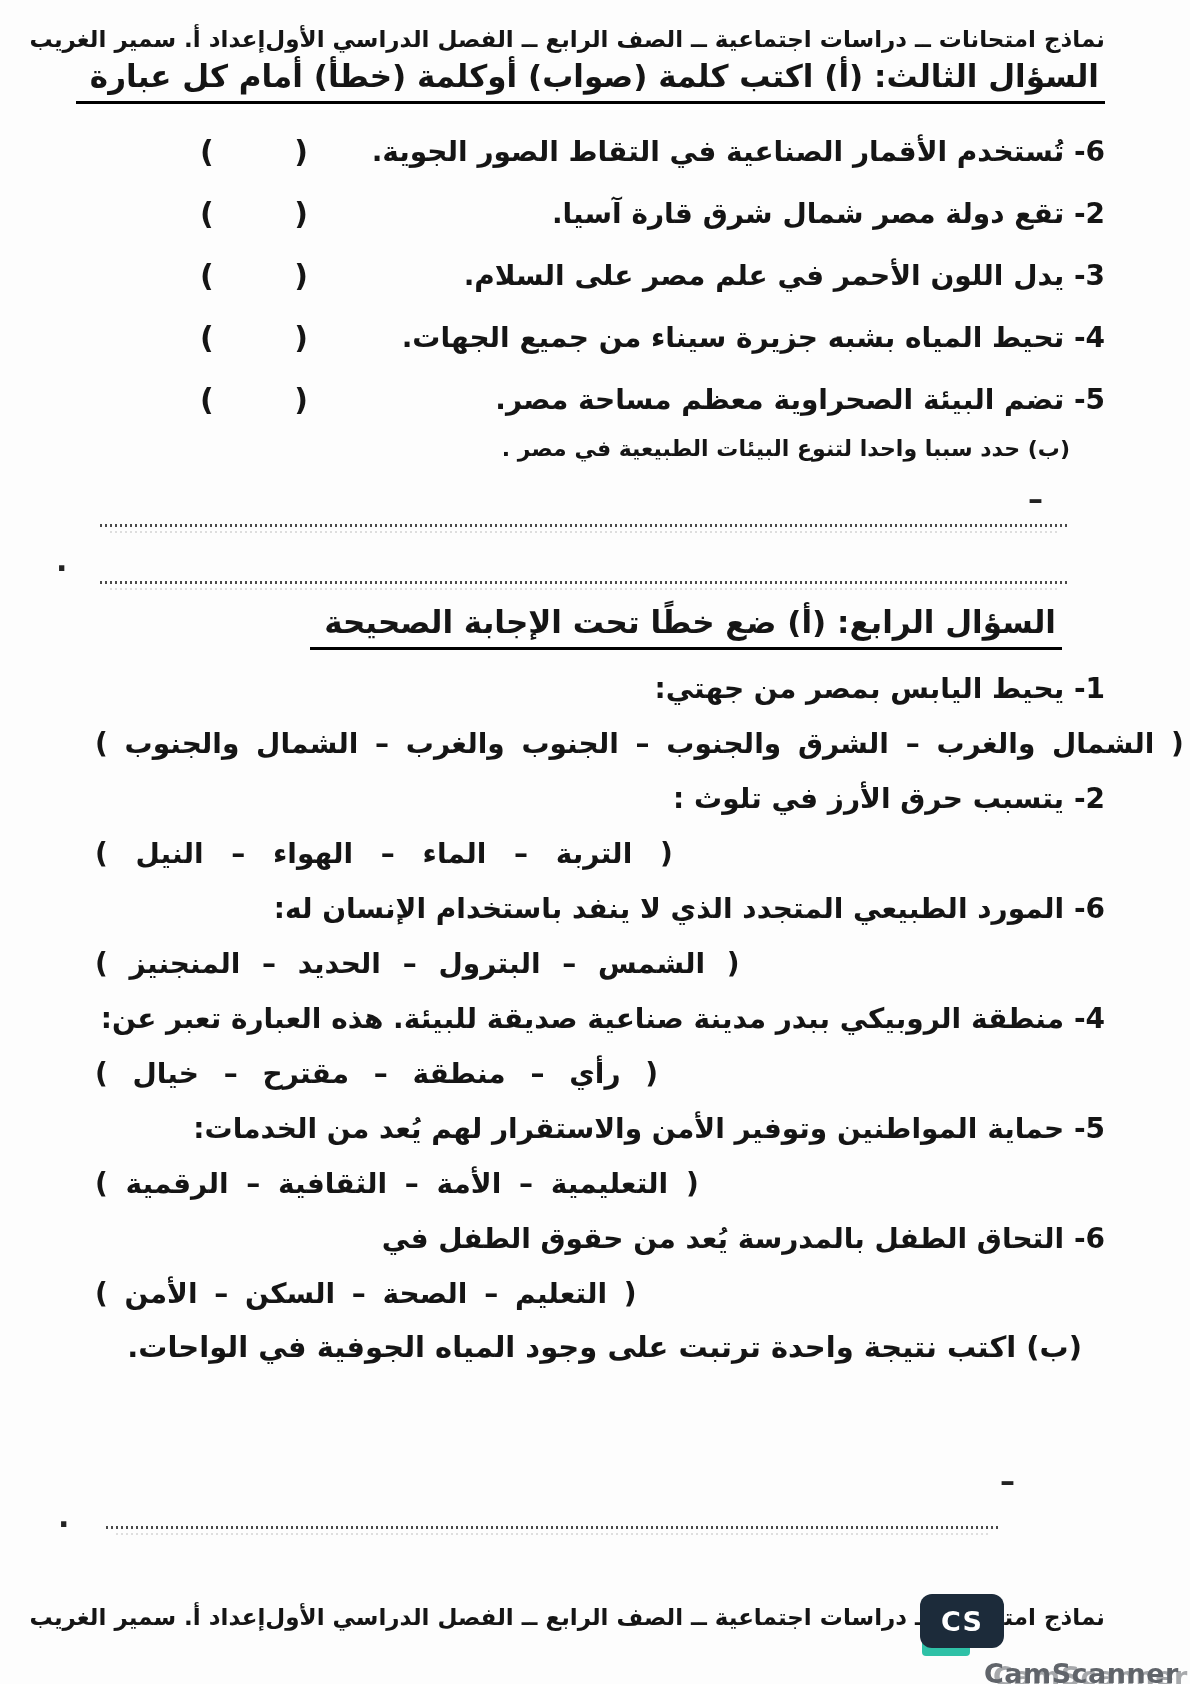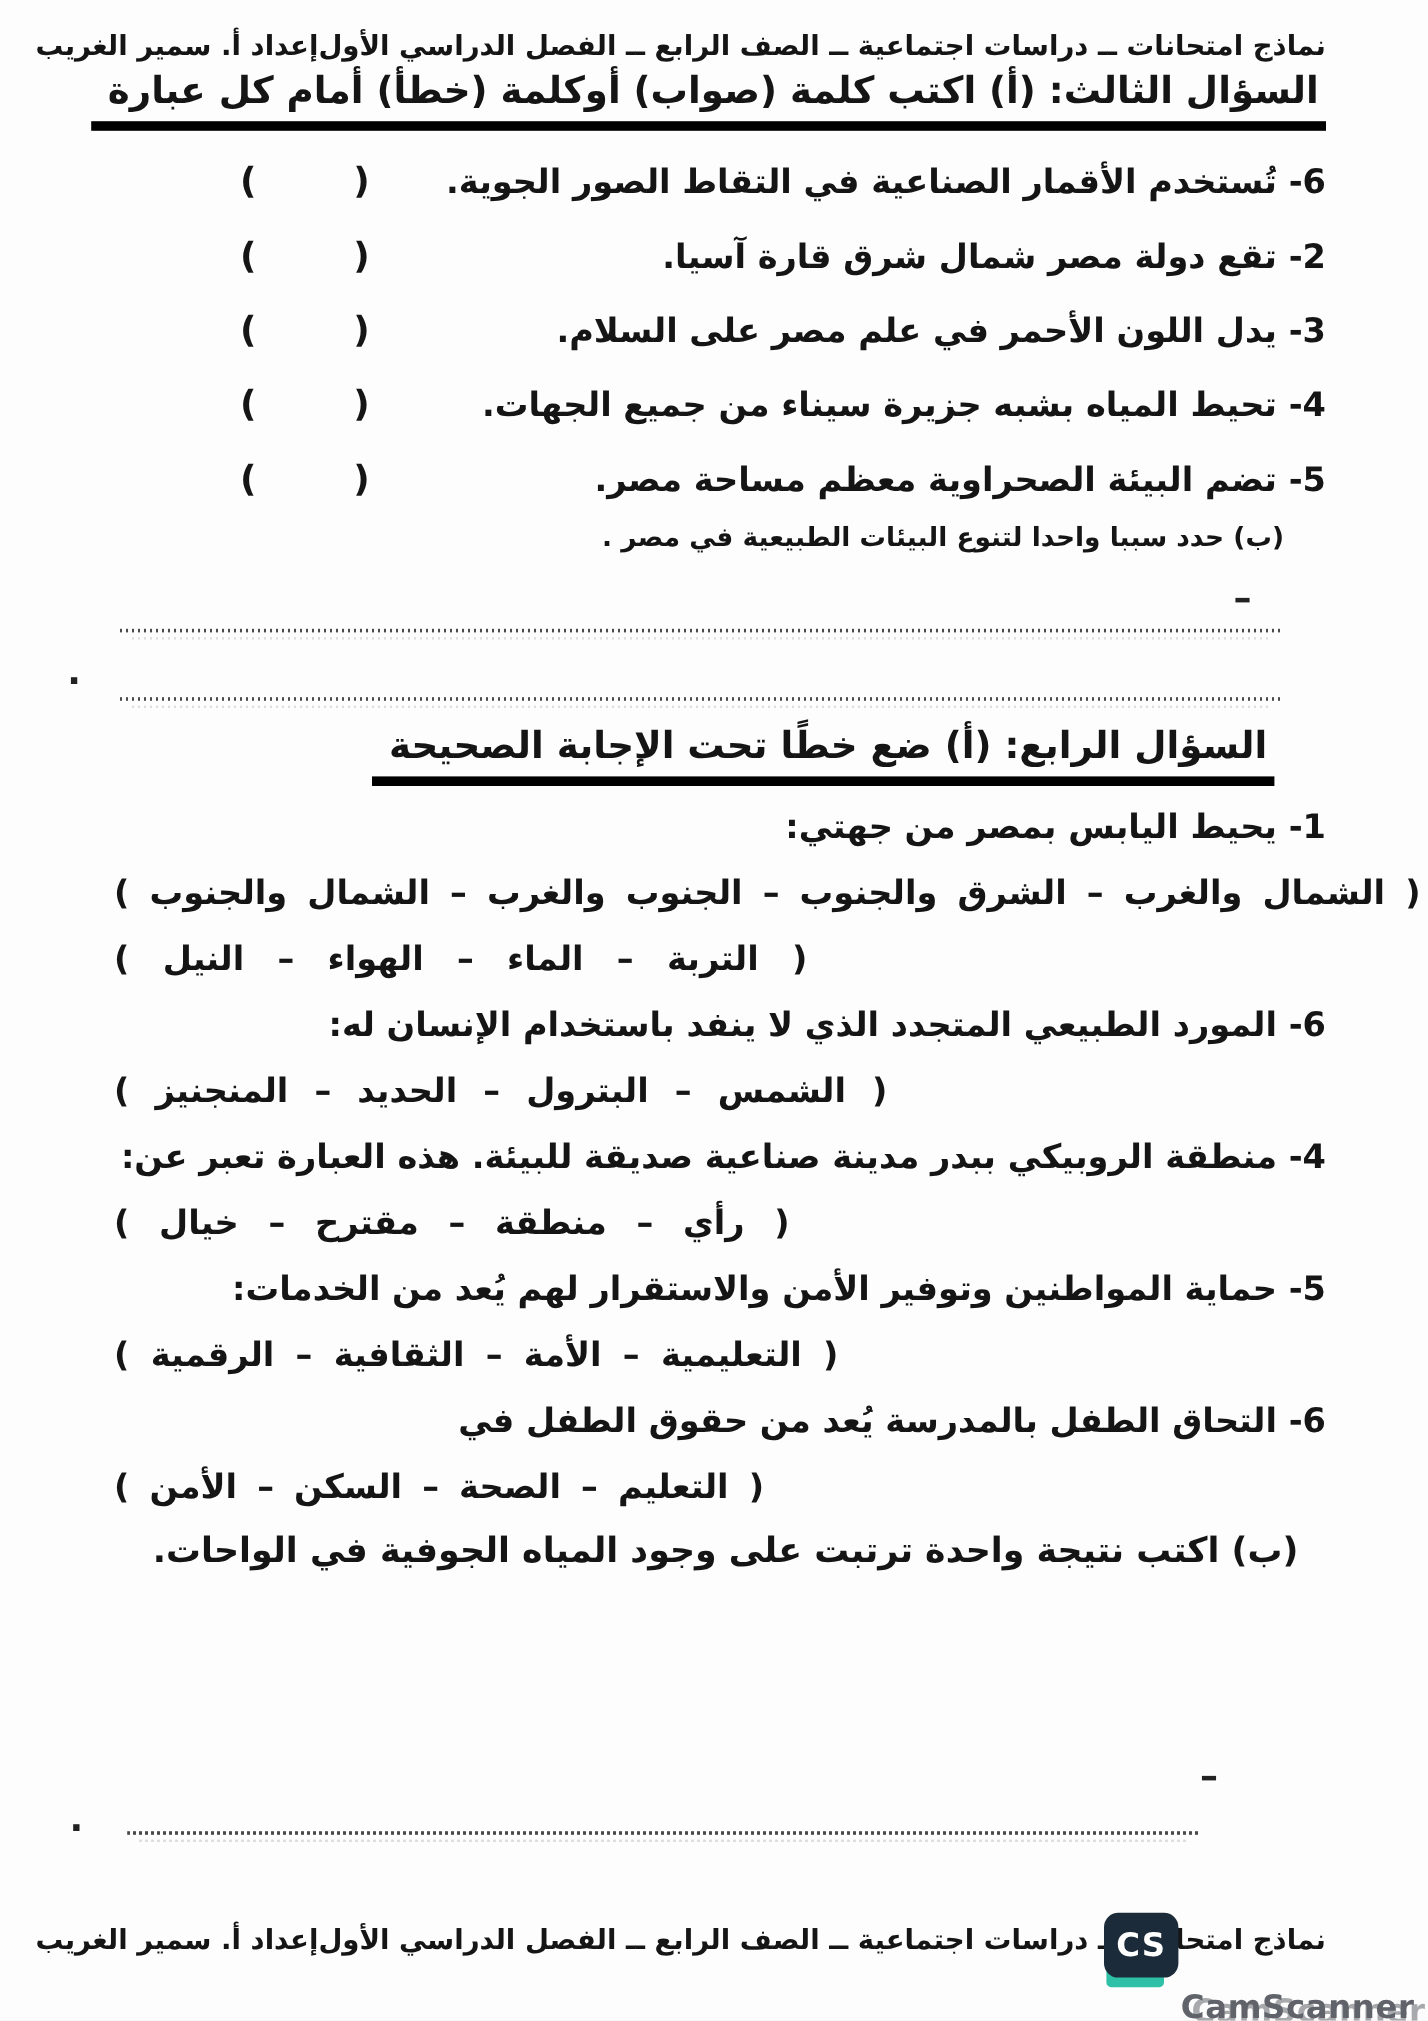--- a/index.html
+++ b/index.html
@@ -9,21 +9,21 @@
     font-family:"DejaVu Sans",sans-serif;font-weight:700;
   }
   .header,.footer{
     position:absolute;right:85px;left:85px;display:flex;
     justify-content:space-between;align-items:flex-start;font-size:23px;white-space:nowrap;
   }
   .header{top:26px}
   .footer{top:1604px}
   .q-title{
     position:absolute;font-size:31px;line-height:40px;
-    padding:0 6px 5px 14px;border-bottom:8px solid #000000;white-space:nowrap;
+    padding:0 6px 5px 14px;border-bottom:3px solid #000000;white-space:nowrap;
   }
   .q3-title{top:56px;right:85px}
   .q4-title{top:602px;right:128px}
   .q3-items{position:absolute;top:132px;right:0;left:0}
   .tf-row{
     display:flex;justify-content:space-between;align-items:center;
     padding:0 85px 0 200px;height:38px;margin-bottom:24px;font-size:28px;white-space:nowrap;
   }
   .answer{direction:ltr;display:flex;justify-content:space-between;width:108px;font-size:30px;flex:0 0 auto;}
   .q3-partb{position:absolute;top:436px;right:120px;font-size:22px;white-space:nowrap}
@@ -49,21 +49,21 @@
   .opt-1{word-spacing:7px}
   .opt-2{word-spacing:18px}
   .opt-3{word-spacing:12px}
   .opt-4{word-spacing:15px}
   .opt-5{word-spacing:8px;}
   .opt-6{word-spacing:7px}
   .q4-partb{text-align:right;padding-right:108px;font-size:29px;margin-top:8px;white-space:nowrap}
   .cs-logo{position:absolute;left:920px;top:1594px;width:64px;height:66px;direction:ltr}
   .cs-tab{position:absolute;left:2px;top:44px;width:48px;height:18px;border-radius:4px}
   .cs-badge{
-    position:absolute;left:0;top:0;width:62px;height:54px;border-radius:12px;
+    position:absolute;left:0;top:0;width:84px;height:54px;border-radius:12px;
     display:flex;align-items:center;justify-content:center;color:#fff;font-size:27px;letter-spacing:1px;
   }
   .cam-name{
     position:absolute;left:984px;top:1658px;direction:ltr;font-size:27px;color:#60646a;
     letter-spacing:.5px;white-space:nowrap;text-shadow:9px 3px 0 rgba(96,100,106,.55);
   }
 </style>
 </head>
 <body>
 
@@ -119,20 +119,21 @@
   <div class="mark dash1">–</div>
   <div class="dotline dot1"></div>
   <div class="mark bullet1">.</div>
   <div class="dotline dot2"></div>
 
   <div class="q-title q4-title">السؤال الرابع: (أ) ضع خطًا تحت الإجابة الصحيحة</div>
 
   <div class="q4-list">
     <div class="mc-q">1- يحيط اليابس بمصر من جهتي:</div>
     <div class="mc-opts opt-1">( الشمال والغرب – الشرق والجنوب – الجنوب والغرب – الشمال والجنوب )</div>
+    <div class="mc-q">2- يتسبب حرق الأرز في تلوث :</div>
     <div class="mc-opts opt-2">( التربة – الماء – الهواء – النيل )</div>
     <div class="mc-q">6- المورد الطبيعي المتجدد الذي لا ينفد باستخدام الإنسان له:</div>
     <div class="mc-opts opt-3">( الشمس – البترول – الحديد – المنجنيز )</div>
     <div class="mc-q">4- منطقة الروبيكي ببدر مدينة صناعية صديقة للبيئة. هذه العبارة تعبر عن:</div>
     <div class="mc-opts opt-4">( رأي – منطقة – مقترح – خيال )</div>
     <div class="mc-q">5- حماية المواطنين وتوفير الأمن والاستقرار لهم يُعد من الخدمات:</div>
     <div class="mc-opts opt-5">( التعليمية – الأمة – الثقافية – الرقمية )</div>
     <div class="mc-q">6- التحاق الطفل بالمدرسة يُعد من حقوق الطفل في</div>
     <div class="mc-opts opt-6">( التعليم – الصحة – السكن – الأمن )</div>
     <div class="q4-partb">(ب) اكتب نتيجة واحدة ترتبت على وجود المياه الجوفية في الواحات.</div>

